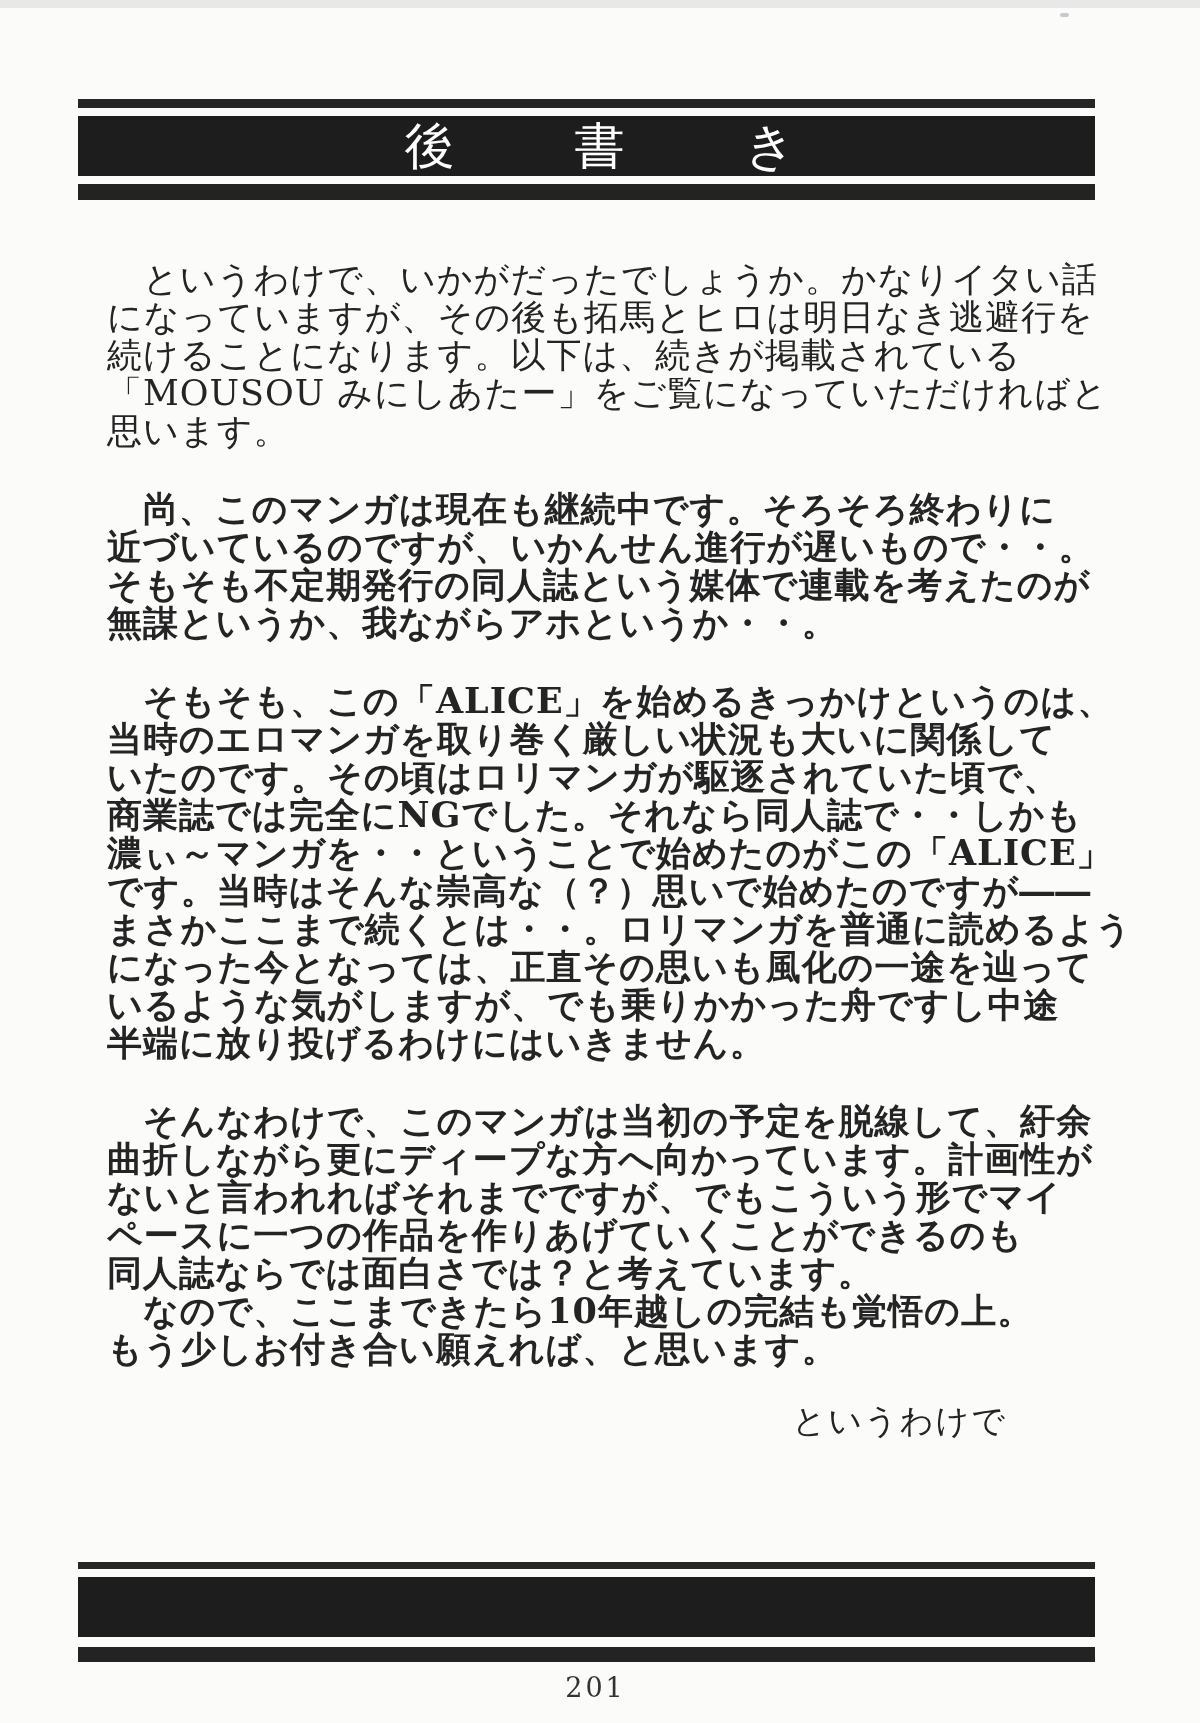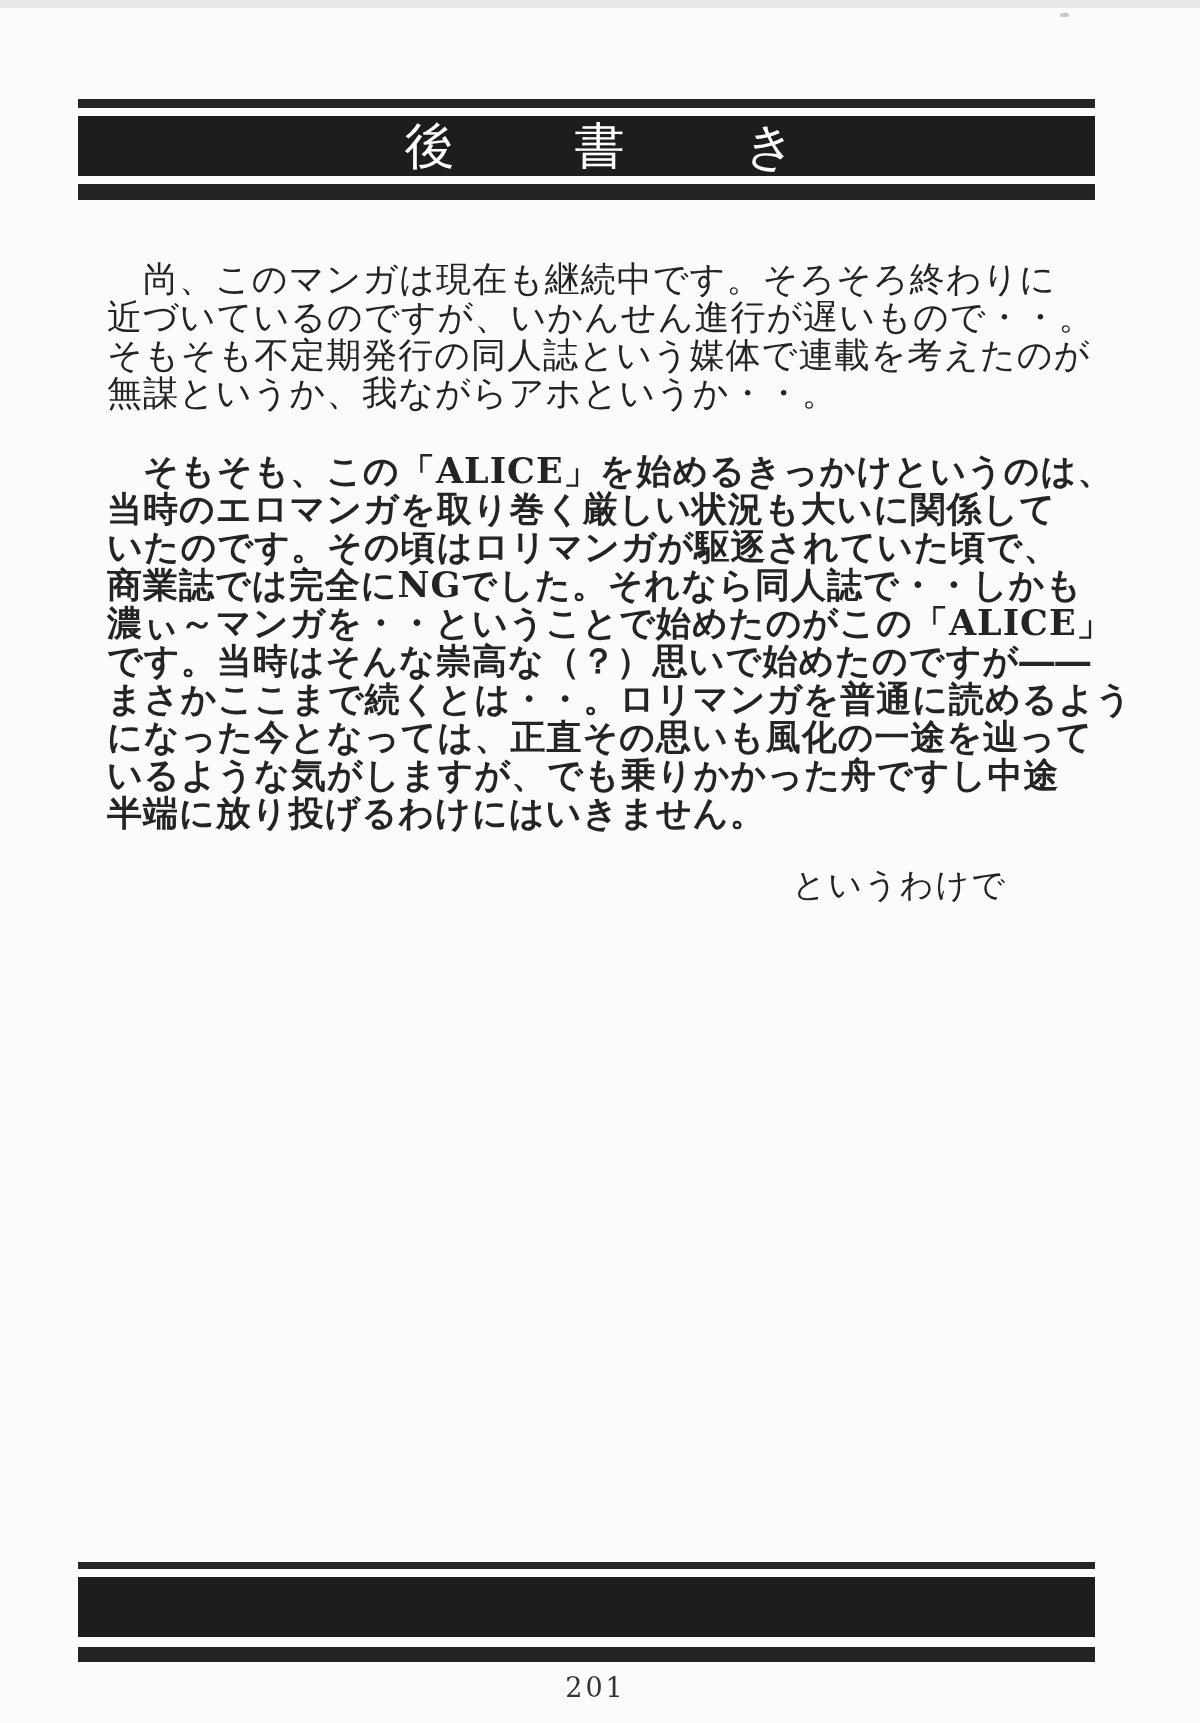--- a/index.html
+++ b/index.html
@@ -102,34 +102,46 @@
 <div class="page">
 
   <div class="speck"></div>
 
   <div class="bar hdr-thin-top"></div>
   <div class="bar hdr-thick"></div>
   <div class="page-title">後書き</div>
   <div class="bar hdr-thin-bottom"></div>
 
   <div class="body-text">
+    <div class="para">　というわけで、いかがだったでしょうか。かなりイタい話
+になっていますが、その後も拓馬とヒロは明日なき逃避行を
+続けることになります。以下は、続きが掲載されている
+「MOUSOU みにしあたー」をご覧になっていただければと
+思います。</div>
     <div class="para">　尚、このマンガは現在も継続中です。そろそろ終わりに
 近づいているのですが、いかんせん進行が遅いもので・・。
 そもそも不定期発行の同人誌という媒体で連載を考えたのが
 無謀というか、我ながらアホというか・・。</div>
     <div class="para">　そもそも、この「ALICE」を始めるきっかけというのは、
 当時のエロマンガを取り巻く厳しい状況も大いに関係して
 いたのです。その頃はロリマンガが駆逐されていた頃で、
 商業誌では完全にNGでした。それなら同人誌で・・しかも
 濃ぃ～マンガを・・ということで始めたのがこの「ALICE」
 です。当時はそんな崇高な（？）思いで始めたのですが――
 まさかここまで続くとは・・。ロリマンガを普通に読めるよう
 になった今となっては、正直その思いも風化の一途を辿って
 いるような気がしますが、でも乗りかかった舟ですし中途
 半端に放り投げるわけにはいきません。</div>
+    <div class="para">　そんなわけで、このマンガは当初の予定を脱線して、紆余
+曲折しながら更にディープな方へ向かっています。計画性が
+ないと言われればそれまでですが、でもこういう形でマイ
+ペースに一つの作品を作りあげていくことができるのも
+同人誌ならでは面白さでは？と考えています。
+　なので、ここまできたら10年越しの完結も覚悟の上。
+もう少しお付き合い願えれば、と思います。</div>
     <div class="signature">というわけで</div>
   </div>
 
   <div class="bar ftr-thin-top"></div>
   <div class="bar ftr-thick"></div>
   <div class="bar ftr-thin-bottom"></div>
 
   <div class="page-number">201</div>
 
 </div>

